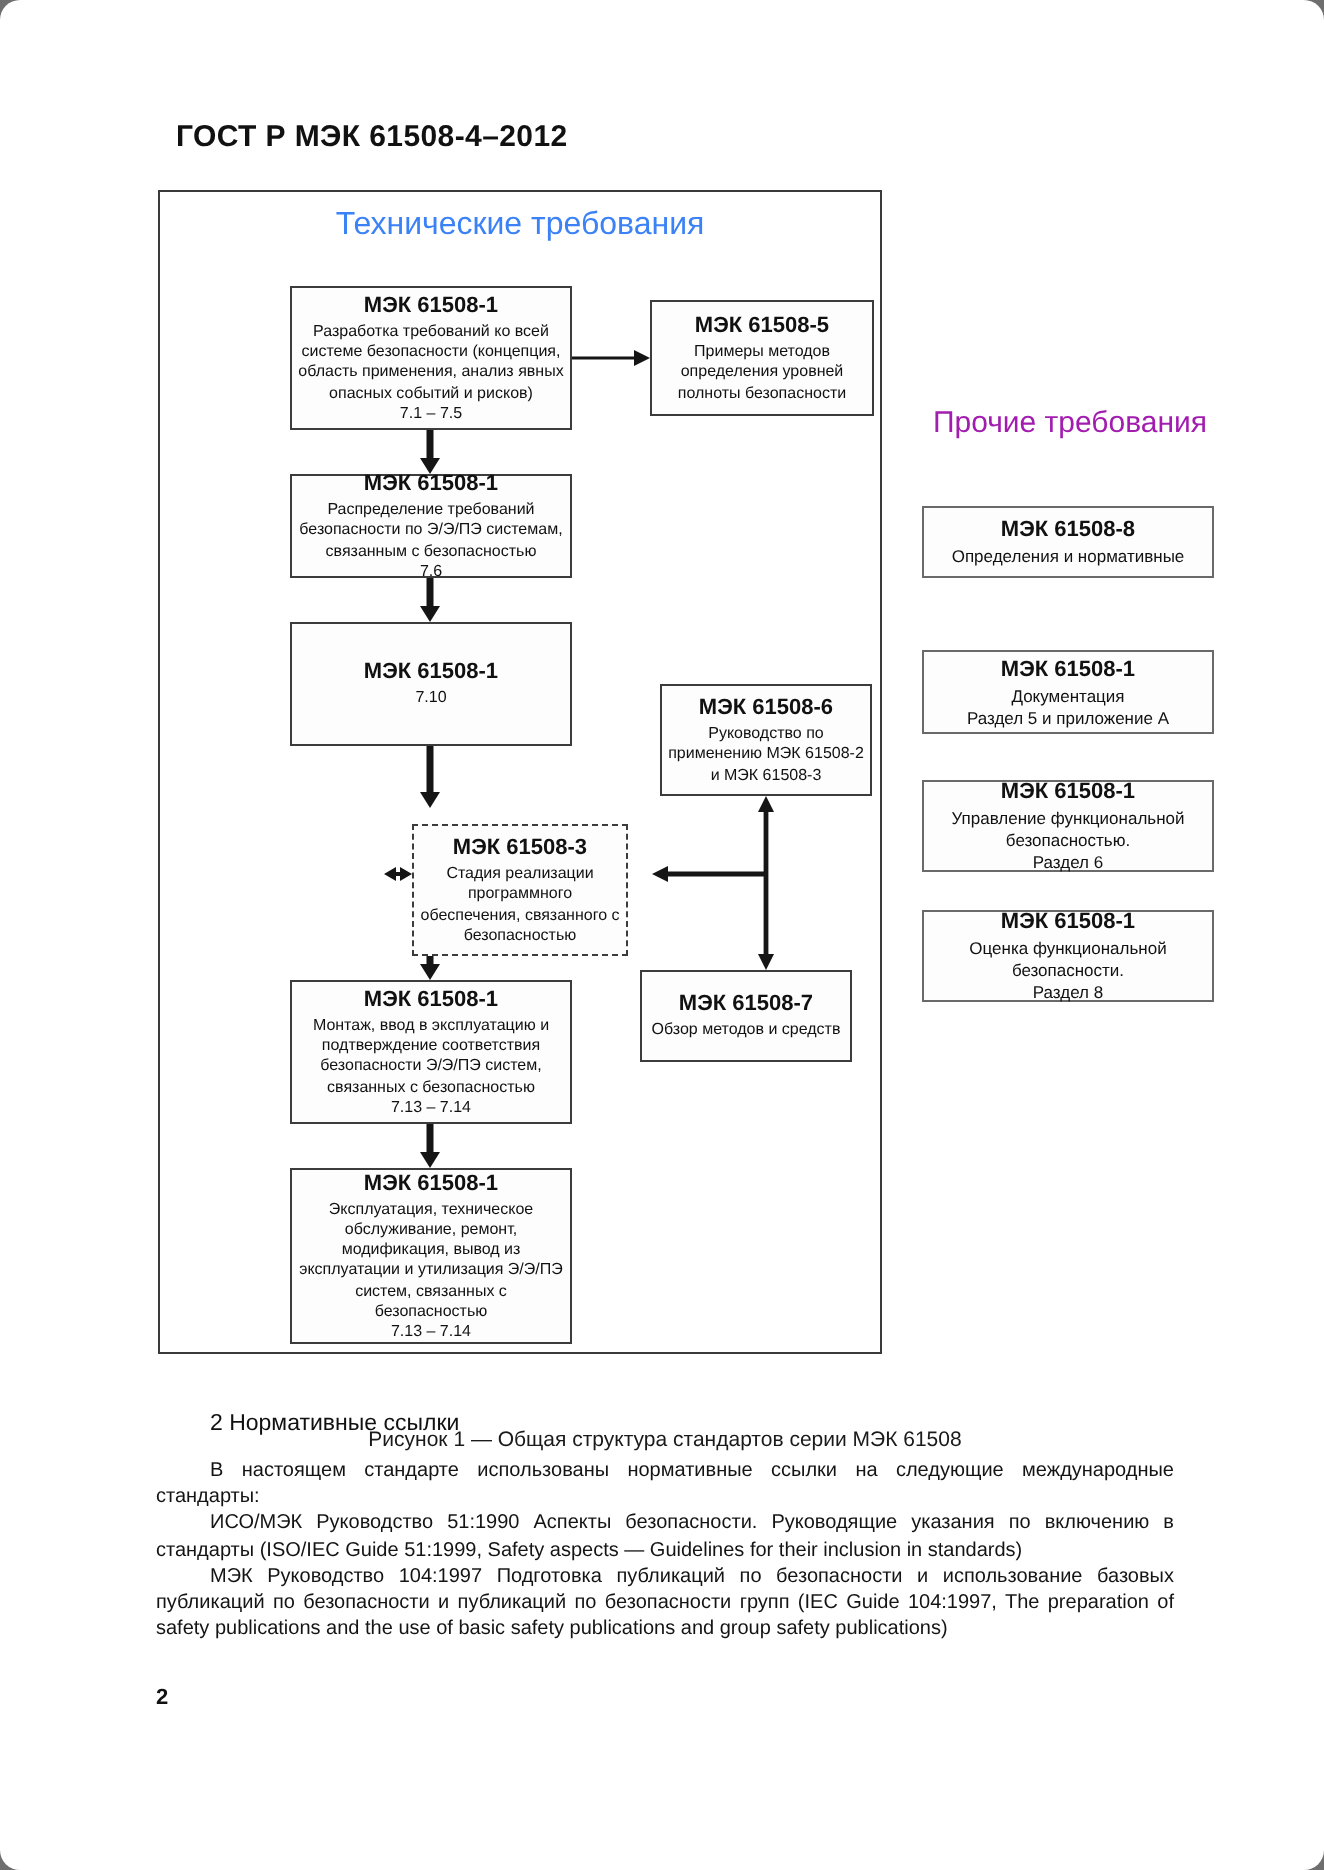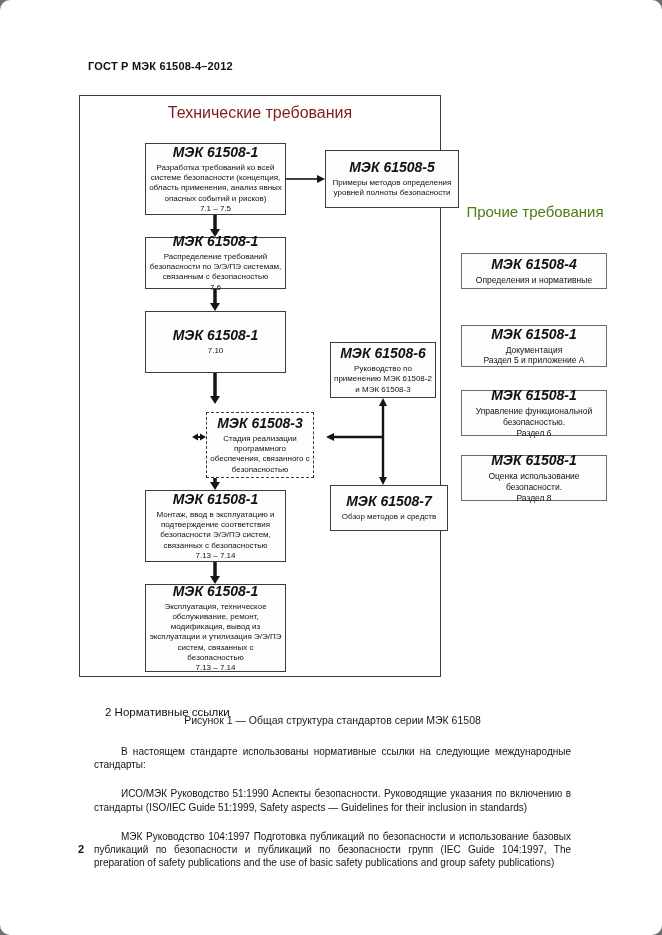--- a/index.html
+++ b/index.html
@@ -1,31 +1,31 @@
 <!DOCTYPE html>
 <html><head>
 <meta charset="utf-8">
 <style>
   html,body{margin:0;padding:0;}
   body{background:#6e6e6e;font-family:"Liberation Sans", sans-serif;}
   .page{position:relative;width:662px;height:935px;background:#ffffff;border-radius:10px;overflow:hidden;color:#111;}
-  .doc-header{position:absolute;left:88px;top:60px;font-size:11px;font-weight:bold;letter-spacing:.2px;}
+  .doc-header{position:absolute;left:88px;top:60px;font-size:15px;font-weight:bold;letter-spacing:.2px;}
   .fig-outer{position:absolute;left:79px;top:95px;width:362px;height:582px;border:1px solid #3a3a3a;box-sizing:border-box;background:#fff;}
-  .fig-title{position:absolute;left:79px;top:104px;width:362px;text-align:center;font-size:16px;color:#7f1d1d;}
-  .other-title{position:absolute;left:450px;top:203px;width:170px;text-align:center;font-size:15px;color:#4d7c0f;}
+  .fig-title{position:absolute;left:79px;top:104px;width:362px;text-align:center;font-size:16px;color:#3b82f6;}
+  .other-title{position:absolute;left:450px;top:203px;width:170px;text-align:center;font-size:15px;color:#a21caf;}
   .fbox{position:absolute;border:1px solid #3c3c3c;background:#fdfdfd;text-align:center;font-size:8px;line-height:1.28;color:#111;
         display:flex;flex-direction:column;justify-content:center;align-items:center;padding:2px 3px;box-sizing:border-box;z-index:2;}
-  .fbox .code{font-weight:bold;font-size:14px;margin-bottom:1px;font-style:italic;}
+  .fbox .code{font-weight:bold;font-size:11px;margin-bottom:1px;}
   .fbox.dashed{border-style:dashed;}
   .rbox{border-color:#6a6a6a;font-size:8.5px;}
   .arrows{position:absolute;left:0;top:0;width:662px;height:935px;pointer-events:none;z-index:1;}
   .fig-caption{position:absolute;left:78px;top:682px;width:509px;text-align:center;font-size:10.5px;color:#1a1a1a;margin-top:32px;}
   .sec-heading{position:absolute;left:105px;top:706px;font-size:11.5px;font-weight:normal;}
   .body-text{position:absolute;left:78px;top:729px;width:509px;}
-  .body-text p{margin:16px;font-size:10px;line-height:13.2px;text-align:justify;text-indent:27px;color:#141414;}
+  .body-text p{margin:0;font-size:10px;line-height:13.2px;text-align:justify;text-indent:27px;color:#141414;}
   .page-num{position:absolute;left:78px;top:843px;font-size:11px;font-weight:bold;}
 </style>
 </head>
 <body>
 
 <div class="page">
 
   <div class="doc-header">ГОСТ Р МЭК 61508-4–2012</div>
 
   <div class="fig-outer"></div>
@@ -70,21 +70,21 @@
       <polygon points="215,584 210,576 220,576" stroke="none"></polygon>
     </g>
   </svg>
 
   <div class="fbox" style="left:145px;top:143px;width:141px;height:72px">
     <div class="code">МЭК 61508-1</div>
     <div class="txt">Разработка требований ко всей системе безопасности (концепция, область применения, анализ явных опасных событий и рисков)</div>
     <div class="ref">7.1 – 7.5</div>
   </div>
 
-  <div class="fbox" style="left:325px;top:150px;width:134px;height:58px">
+  <div class="fbox" style="left:325px;top:150px;width:112px;height:58px">
     <div class="code">МЭК 61508-5</div>
     <div class="txt">Примеры методов определения уровней полноты безопасности</div>
   </div>
 
   <div class="fbox" style="left:145px;top:237px;width:141px;height:52px">
     <div class="code">МЭК 61508-1</div>
     <div class="txt">Распределение требований безопасности по Э/Э/ПЭ системам, связанным с безопасностью</div>
     <div class="ref">7.6</div>
   </div>
 
@@ -97,57 +97,57 @@
   <div class="fbox dashed" style="left:206px;top:412px;width:108px;height:66px">
     <div class="code">МЭК 61508-3</div>
     <div class="txt">Стадия реализации программного обеспечения, связанного с безопасностью</div>
   </div>
 
   <div class="fbox" style="left:330px;top:342px;width:106px;height:56px">
     <div class="code">МЭК 61508-6</div>
     <div class="txt">Руководство по применению МЭК 61508-2 и МЭК 61508-3</div>
   </div>
 
-  <div class="fbox" style="left:330px;top:485px;width:118px;height:46px">
+  <div class="fbox" style="left:320px;top:485px;width:106px;height:46px">
     <div class="code">МЭК 61508-7</div>
     <div class="txt">Обзор методов и средств</div>
   </div>
 
   <div class="fbox" style="left:145px;top:490px;width:141px;height:72px">
     <div class="code">МЭК 61508-1</div>
     <div class="txt">Монтаж, ввод в эксплуатацию и подтверждение соответствия безопасности Э/Э/ПЭ систем, связанных с безопасностью</div>
     <div class="ref">7.13 – 7.14</div>
   </div>
 
   <div class="fbox" style="left:145px;top:584px;width:141px;height:88px">
     <div class="code">МЭК 61508-1</div>
     <div class="txt">Эксплуатация, техническое обслуживание, ремонт, модификация, вывод из эксплуатации и утилизация Э/Э/ПЭ систем, связанных с безопасностью</div>
     <div class="ref">7.13 – 7.14</div>
   </div>
 
   <div class="fbox rbox" style="left:461px;top:253px;width:146px;height:36px">
-    <div class="code">МЭК 61508-4</div>
+    <div class="code">МЭК 61508-8</div>
     <div class="txt">Определения и нормативные</div>
   </div>
 
   <div class="fbox rbox" style="left:461px;top:325px;width:146px;height:42px">
     <div class="code">МЭК 61508-1</div>
     <div class="txt">Документация</div>
     <div class="ref">Раздел 5 и приложение А</div>
   </div>
 
   <div class="fbox rbox" style="left:461px;top:390px;width:146px;height:46px">
     <div class="code">МЭК 61508-1</div>
     <div class="txt">Управление функциональной безопасностью.</div>
     <div class="ref">Раздел 6</div>
   </div>
 
   <div class="fbox rbox" style="left:461px;top:455px;width:146px;height:46px">
     <div class="code">МЭК 61508-1</div>
-    <div class="txt">Оценка использование безопасности.</div>
+    <div class="txt">Оценка функциональной безопасности.</div>
     <div class="ref">Раздел 8</div>
   </div>
 
   <div class="fig-caption">Рисунок 1 — Общая структура стандартов серии МЭК 61508</div>
   <div class="sec-heading">2 Нормативные ссылки</div>
 
   <div class="body-text">
     <p>В настоящем стандарте использованы нормативные ссылки на следующие международные стандарты:</p>
     <p>ИСО/МЭК Руководство 51:1990 Аспекты безопасности. Руководящие указания по включению в стандарты (ISO/IEC Guide 51:1999, Safety aspects — Guidelines for their inclusion in standards)</p>
     <p>МЭК Руководство 104:1997 Подготовка публикаций по безопасности и использование базовых публикаций по безопасности и публикаций по безопасности групп (IEC Guide 104:1997, The preparation of safety publications and the use of basic safety publications and group safety publications)</p>

